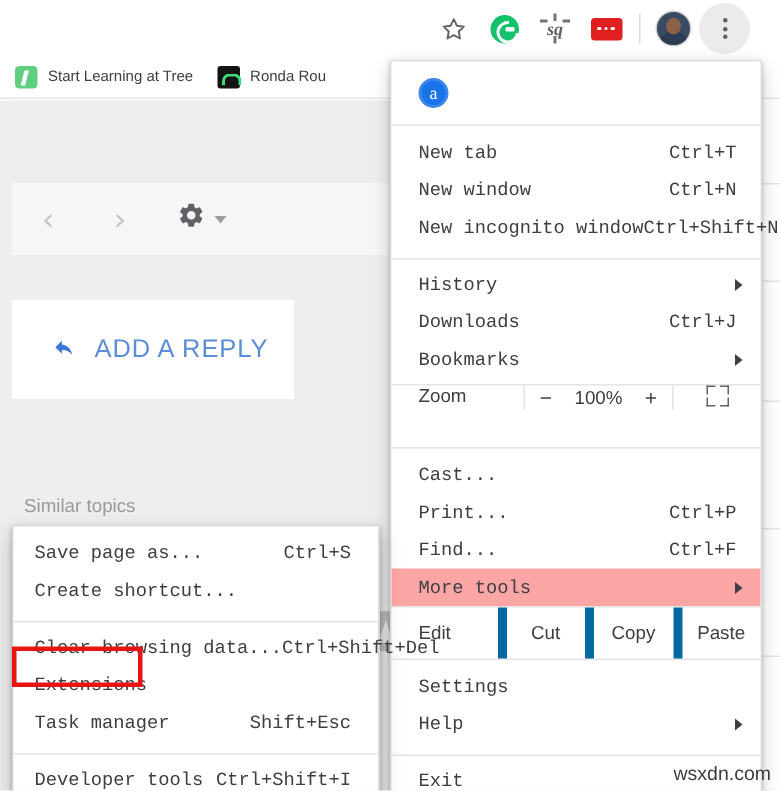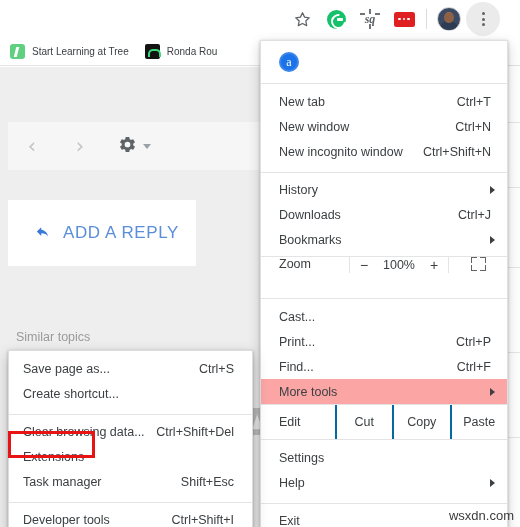--- a/index.html
+++ b/index.html
@@ -168,21 +168,21 @@
   }
   .acct-row { height: 42px; display: flex; align-items: center; padding-left: 18px; }
   .acct-badge {
     width: 20px; height: 20px; border-radius: 50%;
     background: #1a73e8; border: 2px solid #3b86ea;
     display: flex; align-items: center; justify-content: center;
     color: #ffffff; font-size: 12px; font-family: "Liberation Serif", serif;
   }
   .mi {
     height: 25px; display: flex; align-items: center;
-    padding: 0 10px 0 18px; position: relative; cursor: default;
+    padding: 0 10px 0 18px; position: relative; cursor: default; font-family: Liberation Mono, monospace;
   }
   .mi.hl { background: #fca5a5; }
   .mi .lbl { flex: 1; white-space: nowrap; }
   .mi .acc { color: #3c4043; white-space: nowrap; padding-right: 6px; }
   .mi .arrow {
     width: 0; height: 0; border-top: 4px solid transparent;
     border-bottom: 4px solid transparent; border-left: 5px solid #3c4043;
     margin-right: 2px;
   }
   .sep { height: 1px; background: #e4e4e4; margin: 4px 0; }
@@ -202,21 +202,21 @@
   .fs-ico i { position: absolute; width: 6px; height: 6px; border: 1.6px solid #5f6368; }
   .fs-ico i.tl { left:0; top:0; border-right:none; border-bottom:none; }
   .fs-ico i.tr { right:0; top:0; border-left:none; border-bottom:none; }
   .fs-ico i.bl { left:0; bottom:0; border-right:none; border-top:none; }
   .fs-ico i.br { right:0; bottom:0; border-left:none; border-top:none; }
 
   
   .edit-row { height: 34px; display: flex; align-items: stretch; }
   .edit-cell {
     flex: 1; display: flex; align-items: center; justify-content: center;
-    border-right: 2px solid #0369a1;
+    border-right: 6px solid #0369a1;
   }
   .edit-cell:last-child { border-right: none; }
   .edit-cell.first { justify-content: flex-start; padding-left: 18px; }
 
   
   .menu-sub {
     position: absolute; left: 8px; top: 350px; width: 245px;
     background: #ffffff; z-index: 45;
     box-shadow: 0 1px 3px rgba(0,0,0,.26), 0 5px 14px rgba(0,0,0,.22);
     border: 1px solid #dcdcdc;

